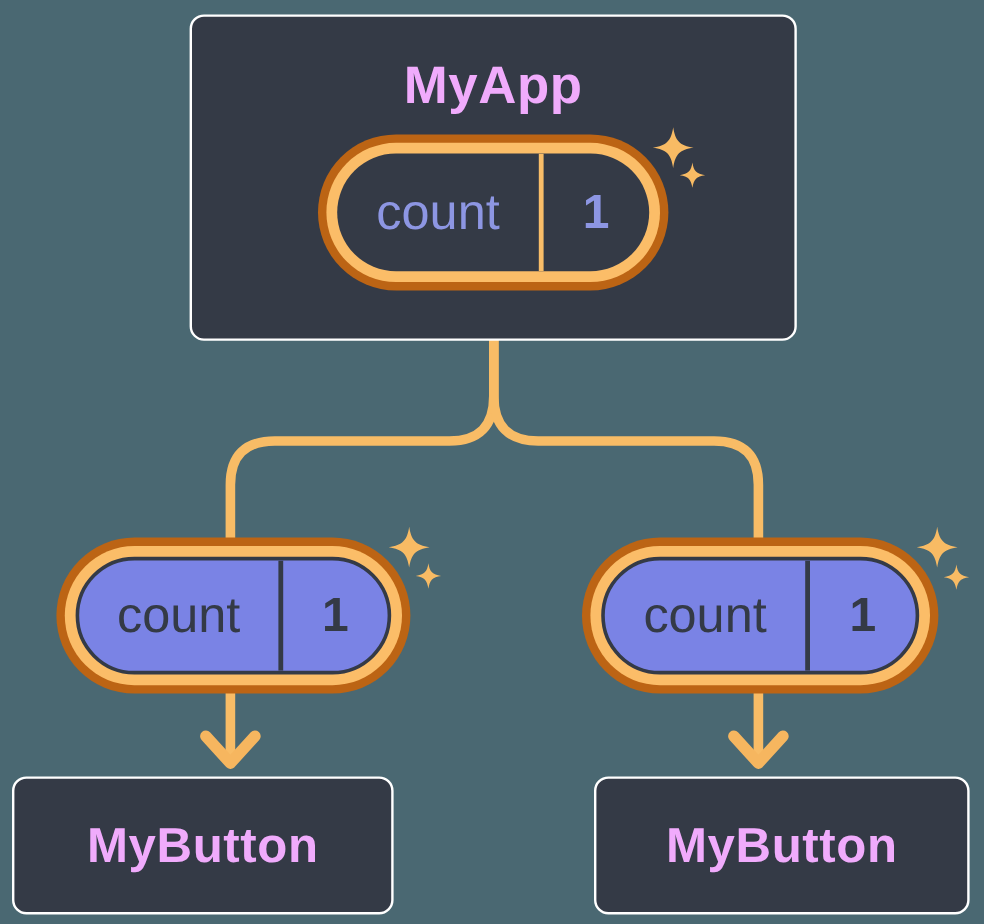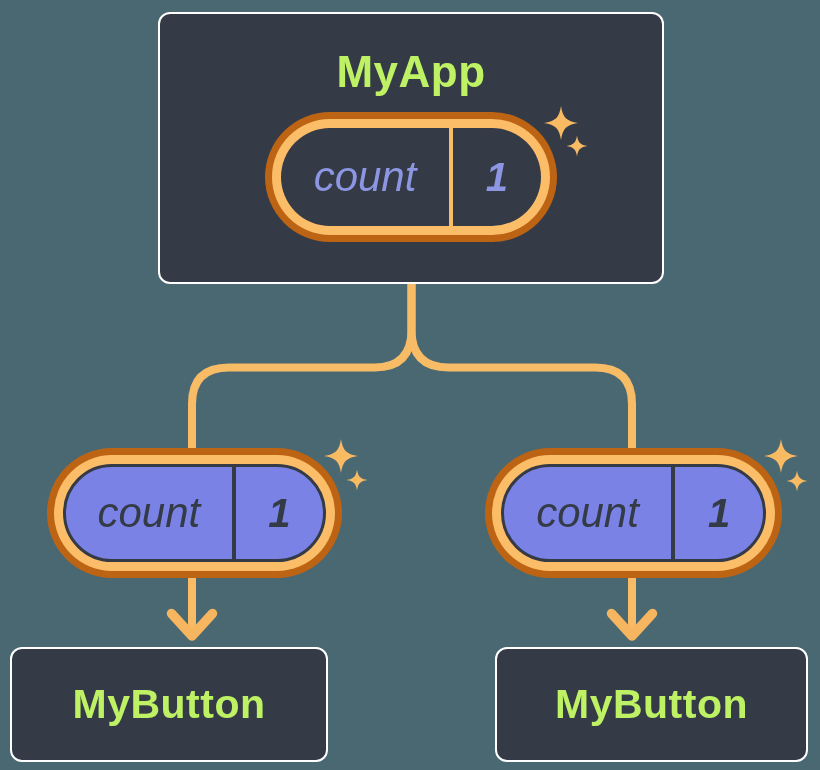--- a/index.html
+++ b/index.html
@@ -16,21 +16,21 @@
   .node{
     position:absolute;
     background:#343a46;
     border:2.5px solid #ffffff;
     border-radius:12px;
     box-sizing:border-box;
   }
   .node-title{
     position:absolute;left:0;right:0;
     text-align:center;
-    color:#bef264;
+    color:#f0abfc;
     font-weight:700;
     letter-spacing:0.5px;
   }
   .root-title{top:34px;font-size:44px;line-height:1.1;}
   .child-title{
     top:0;bottom:0;
     display:flex;align-items:center;justify-content:center;
     font-size:41px;
     text-align:right;
   }
@@ -43,21 +43,20 @@
     padding:7px;
     box-sizing:border-box;
     display:flex;
   }
   .pill .ring{
     flex:1;
     border-radius:999px;
     background:#fbbd68;          
     padding:9px;
     display:flex;
-    font-style:italic;
   }
   .pill .body{
     flex:1;
     border-radius:999px;
     display:flex;
     align-items:stretch;
     overflow:hidden;
     box-sizing:border-box;
   }
   .pill.state .body{background:#343a46;}

